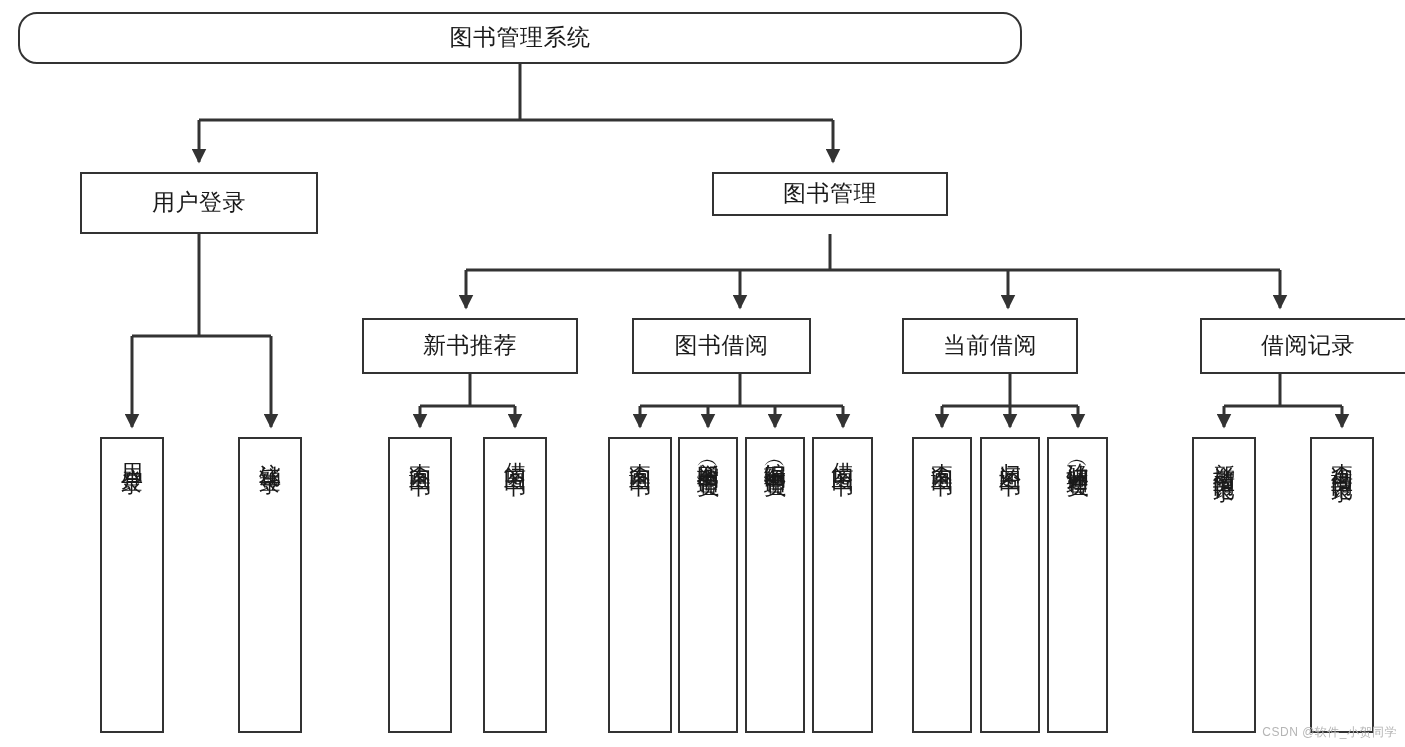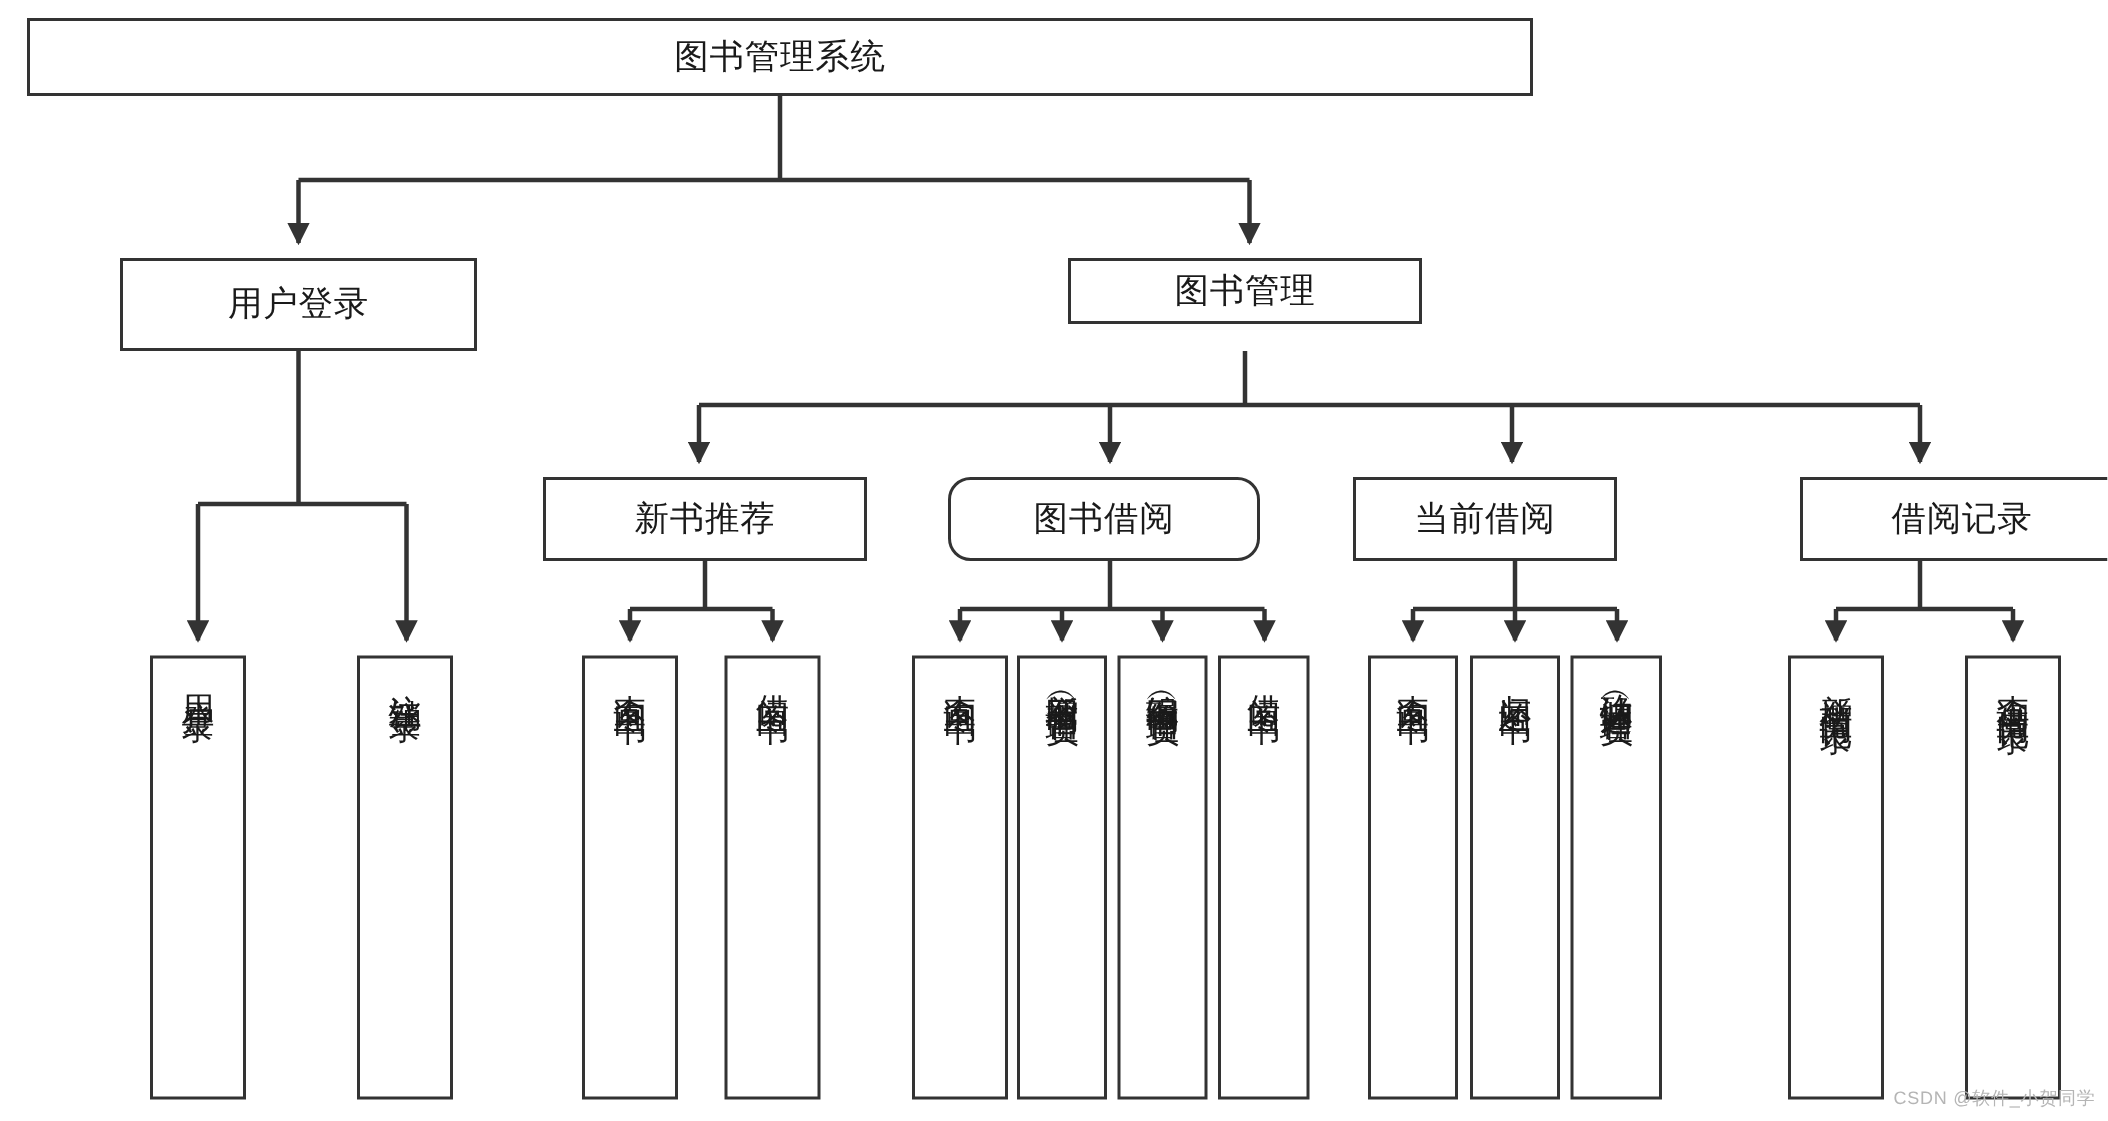--- a/index.html
+++ b/index.html
@@ -117,35 +117,35 @@
       <path d="M 1010 406 L 1010 427" marker-end="url(#arrow)"></path>
       <path d="M 1078 406 L 1078 427" marker-end="url(#arrow)"></path>
 
       <path d="M 1280 374 L 1280 406"></path>
       <path d="M 1224 406 L 1342 406"></path>
       <path d="M 1224 406 L 1224 427" marker-end="url(#arrow)"></path>
       <path d="M 1342 406 L 1342 427" marker-end="url(#arrow)"></path>
     </g>
   </svg>
 
-  <div class="node horiz" style="left:18px; top:12px; width:1004px; height:52px;">
+  <div class="node horiz" style="left:18px; top:12px; width:1004px; height:52px;border-radius:19px;">
     <span class="label">图书管理系统</span>
   </div>
 
   <div class="node horiz" style="left:80px; top:172px; width:238px; height:62px;">
     <span class="label">用户登录</span>
   </div>
   <div class="node horiz" style="left:712px; top:172px; width:236px; height:44px;">
     <span class="label">图书管理</span>
   </div>
 
   <div class="node horiz" style="left:362px; top:318px; width:216px; height:56px;justify-content:center;">
     <span class="label">新书推荐</span>
   </div>
-  <div class="node horiz" style="left:632px; top:318px; width:208px; height:56px;border-radius:15px;">
+  <div class="node horiz" style="left:632px; top:318px; width:179px; height:56px;">
     <span class="label">图书借阅</span>
   </div>
   <div class="node horiz" style="left:902px; top:318px; width:176px; height:56px;">
     <span class="label">当前借阅</span>
   </div>
   <div class="node horiz" style="left:1172px; top:318px; width:216px; height:56px;margin-left:28px;">
     <span class="label">借阅记录</span>
   </div>
 
   <div class="node vert" style="left:100px; top:437px; width:64px; height:296px;">

